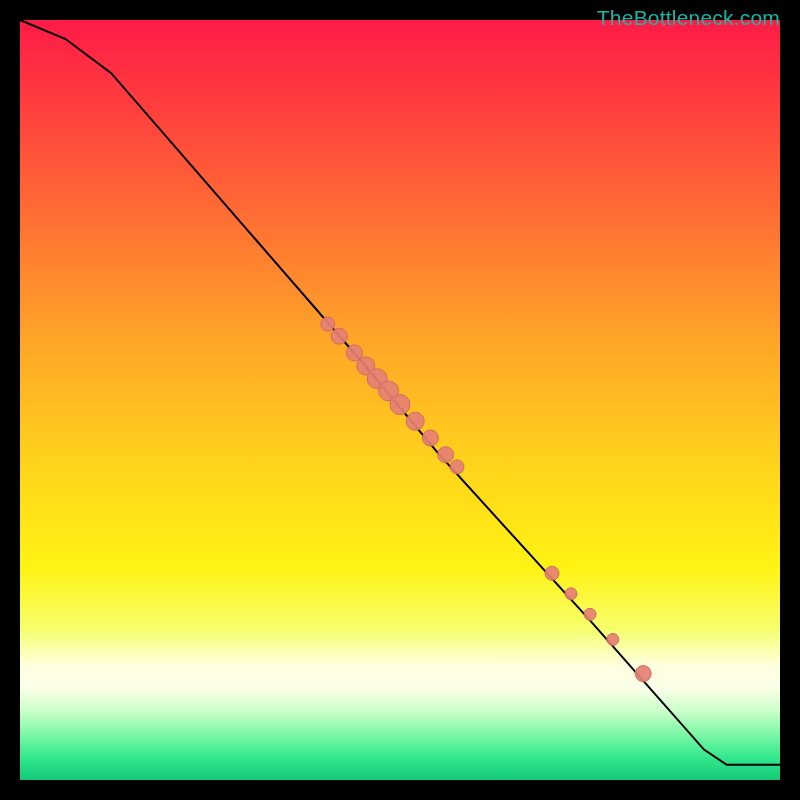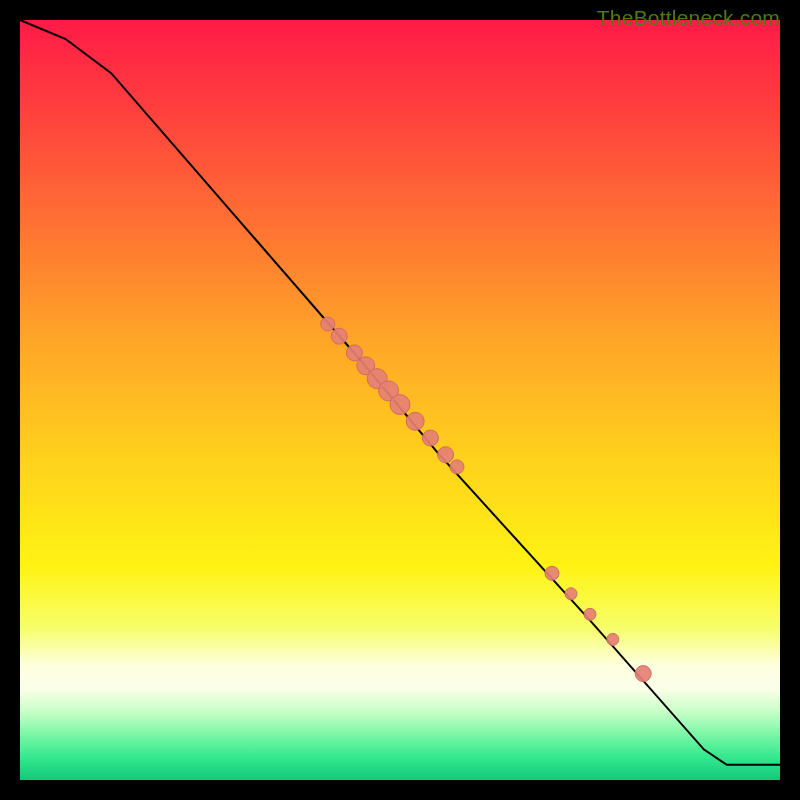--- a/index.html
+++ b/index.html
@@ -19,21 +19,21 @@
   }
   svg.plot {
     position: absolute;
     left: 0;
     top: 0;
   }
   .watermark {
     position: absolute;
     top: 6px;
     right: 20px;
-    color: #4d7c0f;
+    color: #14b8a6;
     font-size: 21px;
     letter-spacing: 0.2px;
     user-select: none;
   }
 </style>
 </head>
 <body>
 
 <div class="stage">
 

